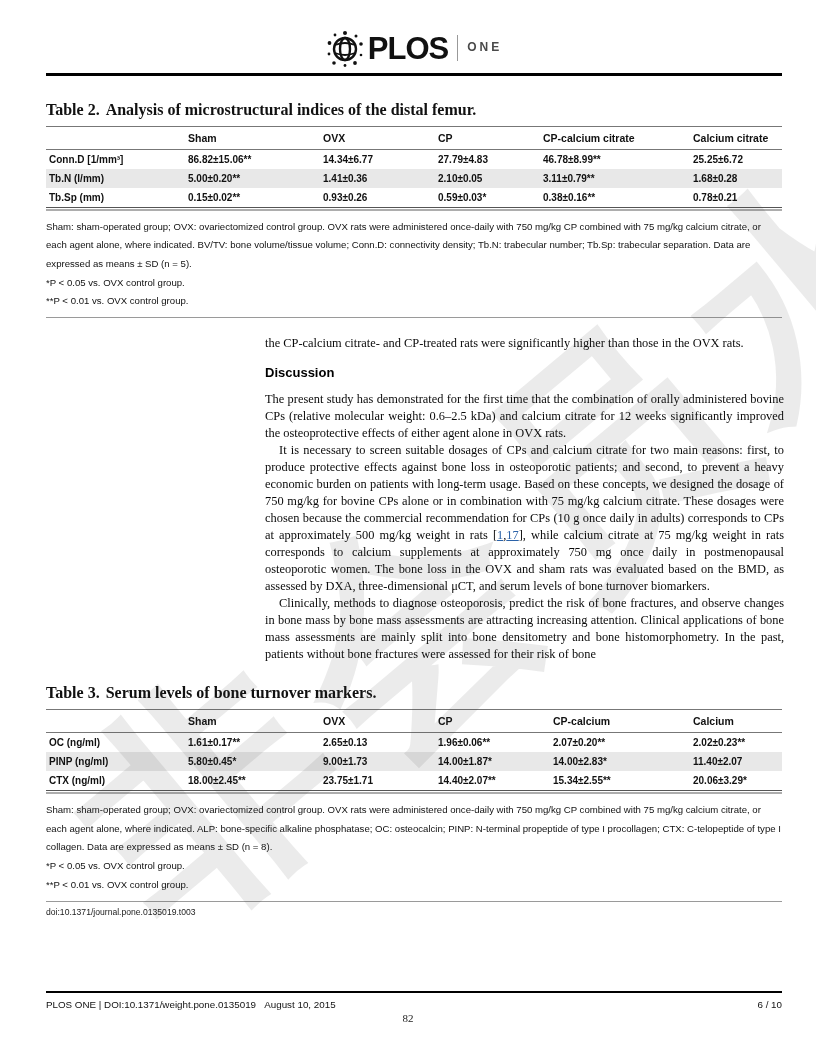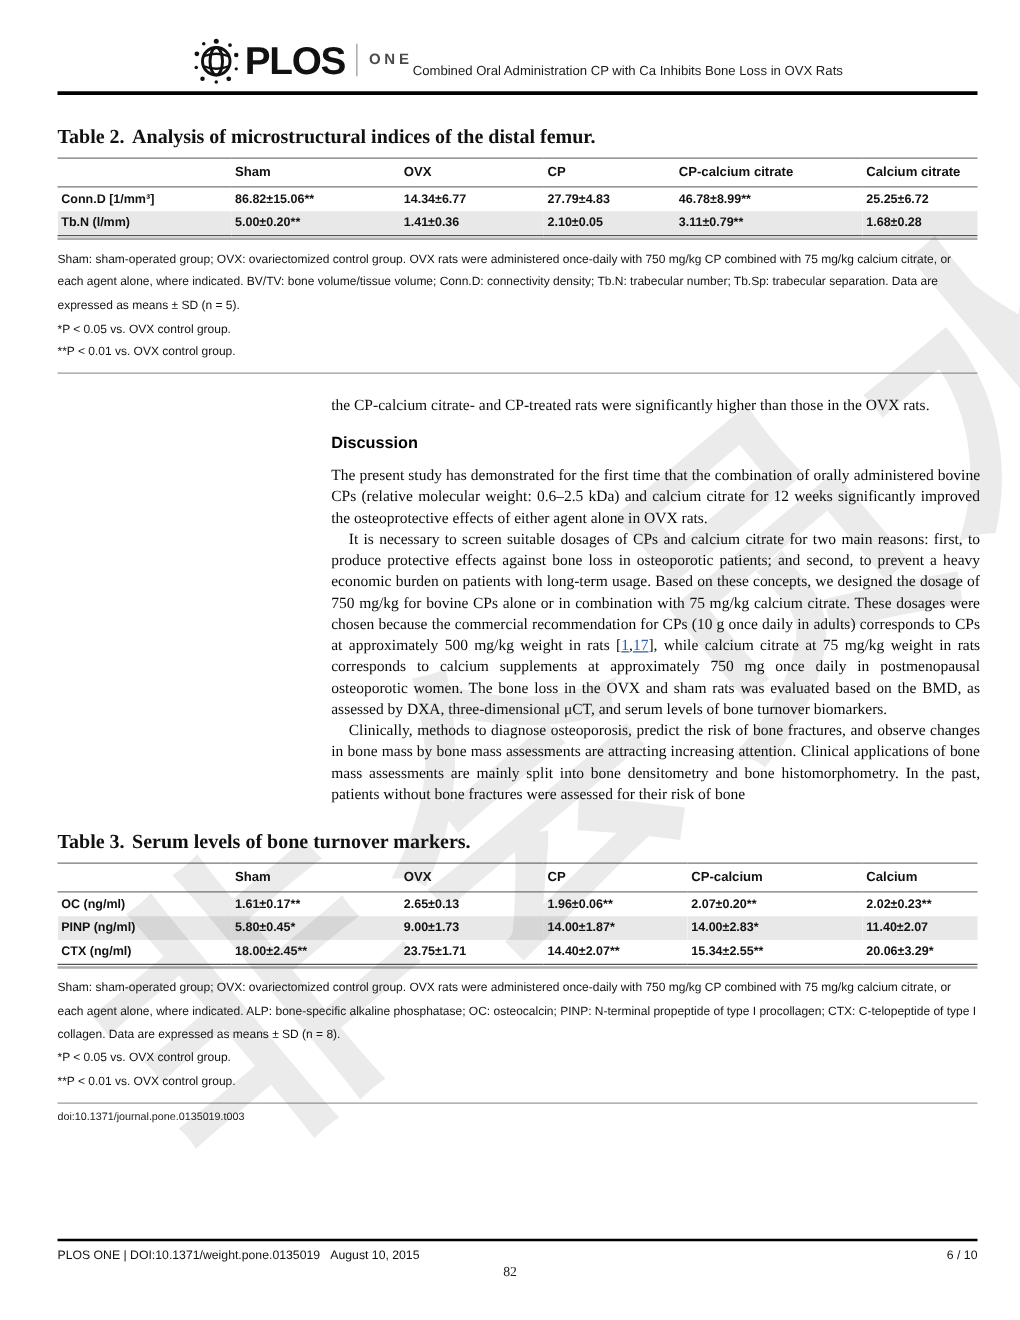--- a/index.html
+++ b/index.html
@@ -94,21 +94,20 @@
               <circle cx="3" cy="24" r="1.4"></circle>
               <circle cx="3.5" cy="13" r="1.9"></circle>
               <circle cx="9" cy="5" r="1.4"></circle>
             </g>
           </svg>
         </span>
         <span class="logo-plos">PLOS</span>
         <span class="logo-div"></span>
         <span class="logo-one">ONE</span>
       </div>
-      <div class="running-title">Combined Oral Administration CP with Ca Inhibits Bone Loss in OVX Rats</div>
     </div>
     <div class="hdr-rule"></div>
 
     <div class="tbl-title">
       <span class="tname">Table 2.</span><span>Analysis of microstructural indices of the distal femur.</span>
     </div>
     <table class="ptable">
       <colgroup>
           <col style="width:139px">
           <col style="width:135px">
@@ -137,20 +136,28 @@
           <td>25.25±6.72</td>
         </tr>
         <tr>
           <td>Tb.N (l/mm)</td>
           <td>5.00±0.20**</td>
           <td>1.41±0.36</td>
           <td>2.10±0.05</td>
           <td>3.11±0.79**</td>
           <td>1.68±0.28</td>
         </tr>
+        <tr>
+          <td>Tb.Sp (mm)</td>
+          <td>0.15±0.02**</td>
+          <td>0.93±0.26</td>
+          <td>0.59±0.03*</td>
+          <td>0.38±0.16**</td>
+          <td>0.78±0.21</td>
+        </tr>
       </tbody>
     </table>
     <div class="tbl-endbar"></div>
 
     <div class="tbl-notes">
       <span class="tbl-note-line">Sham: sham-operated group; OVX: ovariectomized control group. OVX rats were administered once-daily with 750 mg/kg CP combined with 75 mg/kg calcium citrate, or each agent alone, where indicated. BV/TV: bone volume/tissue volume; Conn.D: connectivity density; Tb.N: trabecular number; Tb.Sp: trabecular separation. Data are expressed as means ± SD (n = 5).</span>
       <span class="tbl-note-line">*P &lt; 0.05 vs. OVX control group.</span>
       <span class="tbl-note-line">**P &lt; 0.01 vs. OVX control group.</span>
     </div>
     <div class="tbl-rule"></div>

